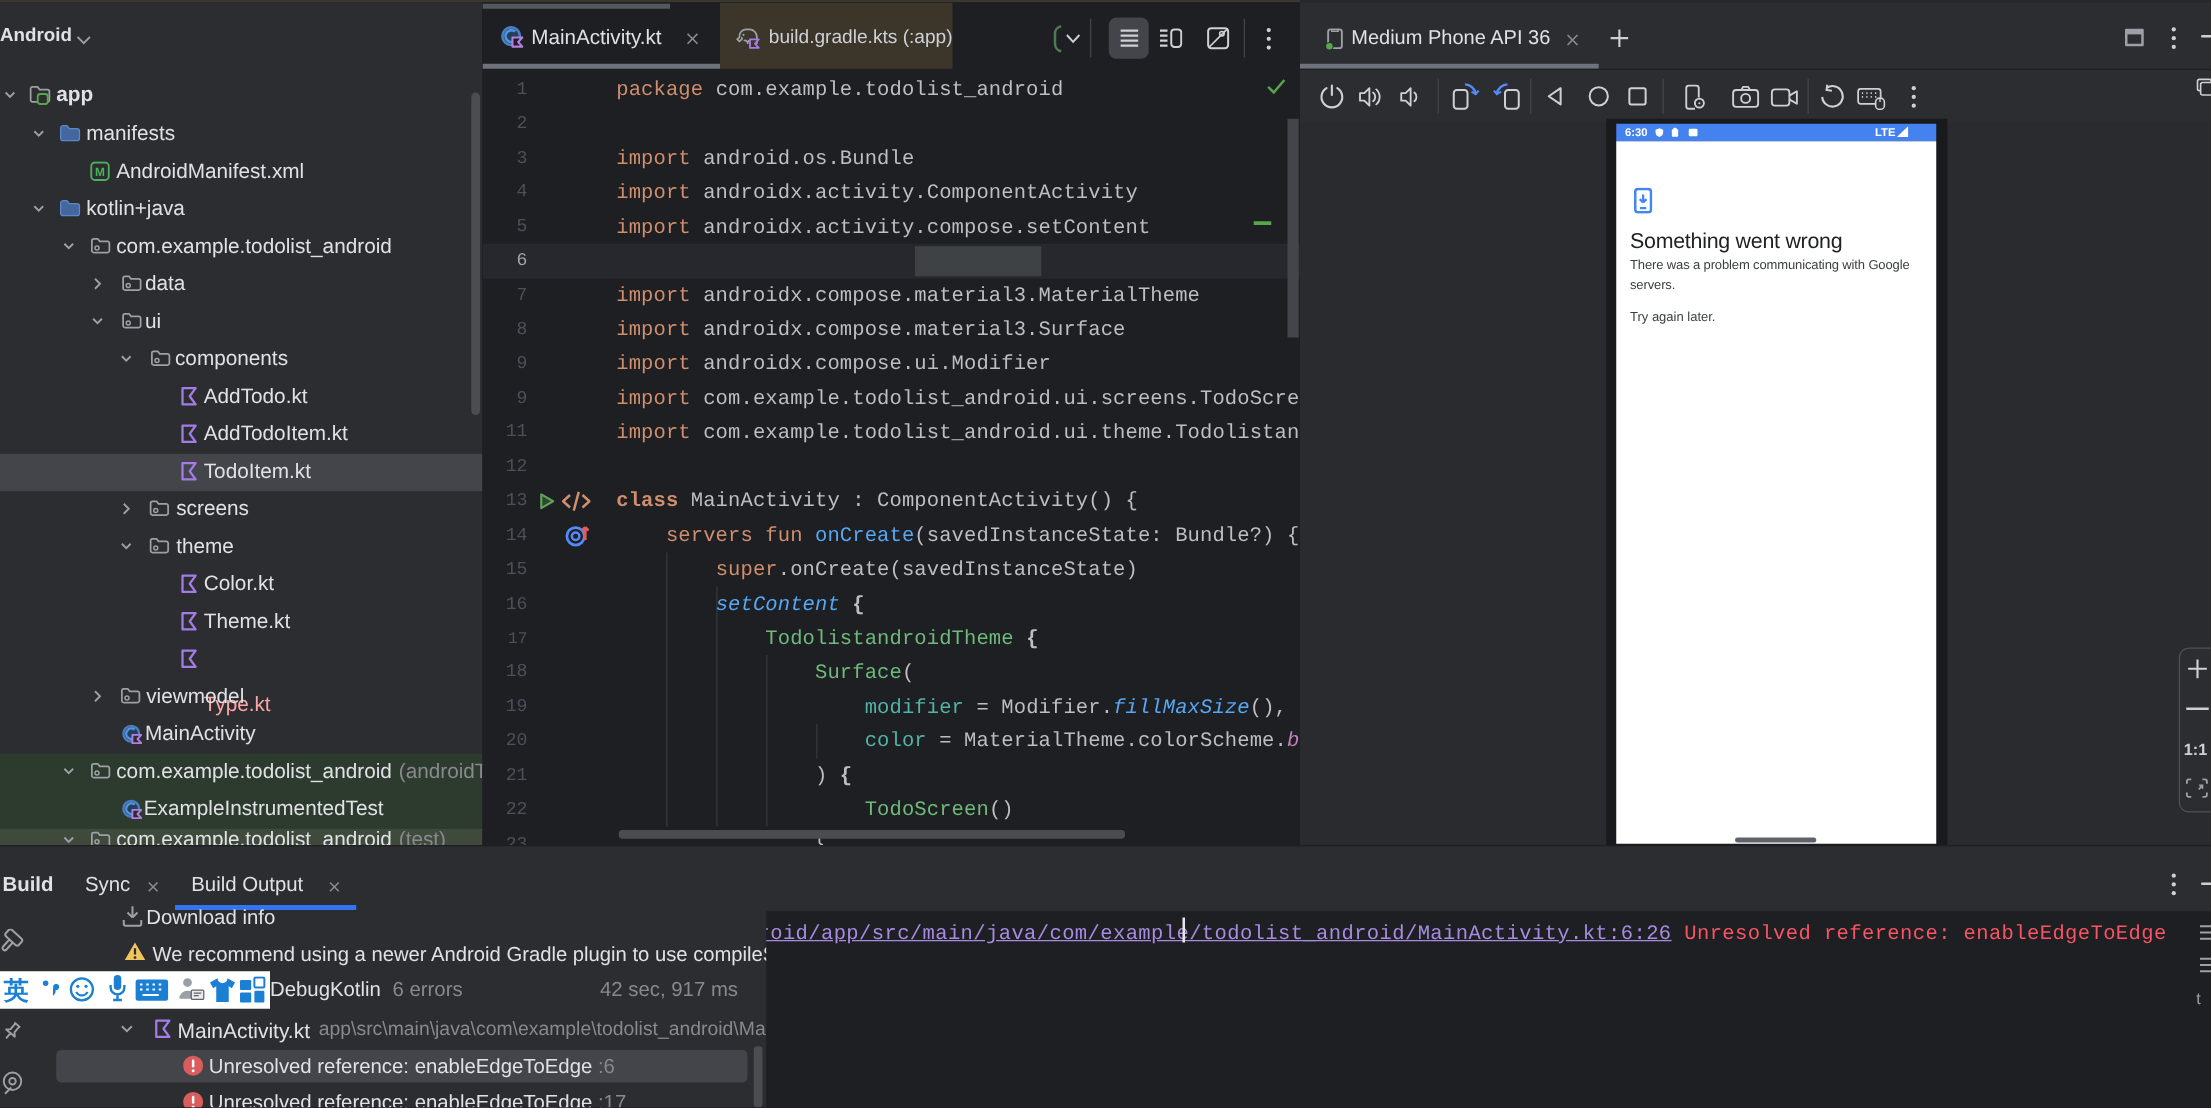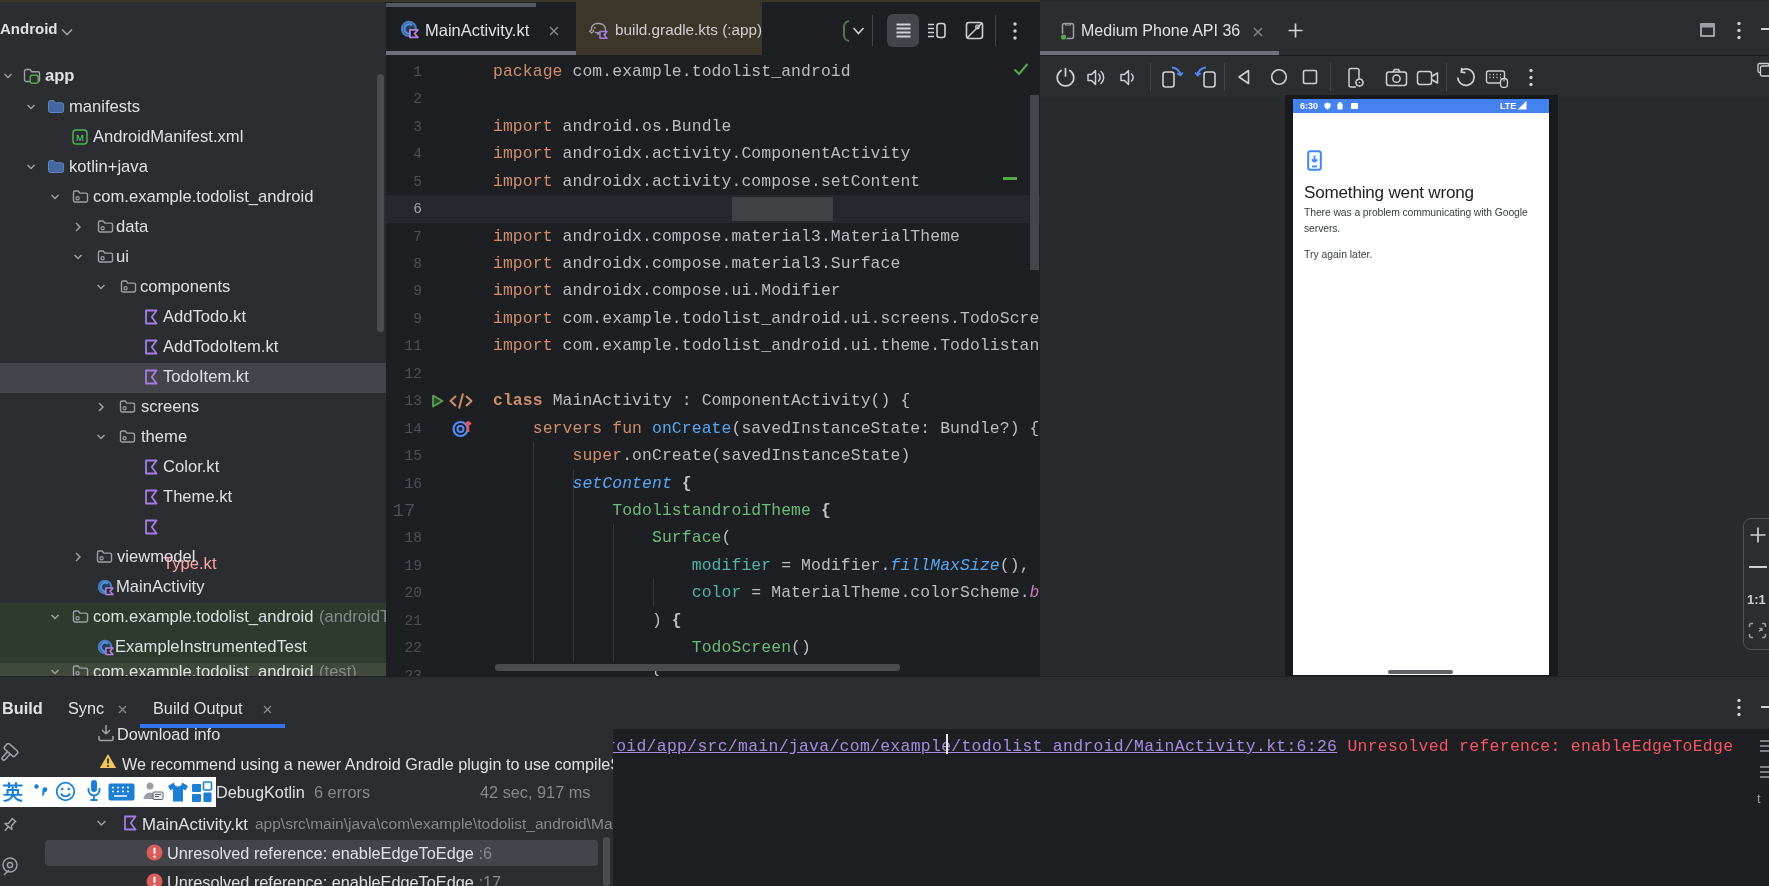--- a/index.html
+++ b/index.html
@@ -234,21 +234,21 @@
     <div class="abs" style="left:0;top:220.5px;width:36px;height:28px;line-height:28px;text-align:right;font-family:'Liberation Mono',monospace;font-size:14.5px;color:#4b5059;">7</div>
     <div class="abs" style="left:0;top:247.9px;width:36px;height:28px;line-height:28px;text-align:right;font-family:'Liberation Mono',monospace;font-size:14.5px;color:#4b5059;">8</div>
     <div class="abs" style="left:0;top:275.4px;width:36px;height:28px;line-height:28px;text-align:right;font-family:'Liberation Mono',monospace;font-size:14.5px;color:#4b5059;">9</div>
     <div class="abs" style="left:0;top:302.8px;width:36px;height:28px;line-height:28px;text-align:right;font-family:'Liberation Mono',monospace;font-size:14.5px;color:#4b5059;">9</div>
     <div class="abs" style="left:0;top:330.3px;width:36px;height:28px;line-height:28px;text-align:right;font-family:'Liberation Mono',monospace;font-size:14.5px;color:#4b5059;">11</div>
     <div class="abs" style="left:0;top:357.7px;width:36px;height:28px;line-height:28px;text-align:right;font-family:'Liberation Mono',monospace;font-size:14.5px;color:#4b5059;">12</div>
     <div class="abs" style="left:0;top:385.2px;width:36px;height:28px;line-height:28px;text-align:right;font-family:'Liberation Mono',monospace;font-size:14.5px;color:#4b5059;">13</div>
     <div class="abs" style="left:0;top:412.6px;width:36px;height:28px;line-height:28px;text-align:right;font-family:'Liberation Mono',monospace;font-size:14.5px;color:#4b5059;">14</div>
     <div class="abs" style="left:0;top:440.1px;width:36px;height:28px;line-height:28px;text-align:right;font-family:'Liberation Mono',monospace;font-size:14.5px;color:#4b5059;">15</div>
     <div class="abs" style="left:0;top:467.5px;width:36px;height:28px;line-height:28px;text-align:right;font-family:'Liberation Mono',monospace;font-size:14.5px;color:#4b5059;">16</div>
-    <div class="abs" style="left:0;top:495.0px;width:36px;height:28px;line-height:28px;text-align:center;font-family:Liberation Mono, monospace;font-size:19px;color:#4b5059;">17</div>
+    <div class="abs" style="left:0;top:495.0px;width:36px;height:28px;line-height:28px;text-align:right;font-family:Liberation Mono, monospace;font-size:13px;color:#4b5059;">17</div>
     <div class="abs" style="left:0;top:522.4px;width:36px;height:28px;line-height:28px;text-align:right;font-family:'Liberation Mono',monospace;font-size:14.5px;color:#4b5059;">18</div>
     <div class="abs" style="left:0;top:549.9px;width:36px;height:28px;line-height:28px;text-align:right;font-family:'Liberation Mono',monospace;font-size:14.5px;color:#4b5059;">19</div>
     <div class="abs" style="left:0;top:577.3px;width:36px;height:28px;line-height:28px;text-align:right;font-family:'Liberation Mono',monospace;font-size:14.5px;color:#4b5059;">20</div>
     <div class="abs" style="left:0;top:604.8px;width:36px;height:28px;line-height:28px;text-align:right;font-family:'Liberation Mono',monospace;font-size:14.5px;color:#4b5059;">21</div>
     <div class="abs" style="left:0;top:632.2px;width:36px;height:28px;line-height:28px;text-align:right;font-family:'Liberation Mono',monospace;font-size:14.5px;color:#4b5059;">22</div>
     <div class="abs" style="left:0;top:659.7px;width:36px;height:28px;line-height:28px;text-align:right;font-family:'Liberation Mono',monospace;font-size:14.5px;color:#4b5059;">23</div>
     <div class="abs txt" style="left:107px;top:55.8px;height:28px;line-height:28px;font-family:'Liberation Mono',monospace;font-size:16.4px;letter-spacing:0.1px;"><span style="color:#cf8e6d;">package </span><span style="color:#bcbec4;">com.example.todolist_android</span></div>
     <div class="abs txt" style="left:107px;top:110.7px;height:28px;line-height:28px;font-family:'Liberation Mono',monospace;font-size:16.4px;letter-spacing:0.1px;"><span style="color:#cf8e6d;">import </span><span style="color:#bcbec4;">android.os.Bundle</span></div>
     <div class="abs txt" style="left:107px;top:138.1px;height:28px;line-height:28px;font-family:'Liberation Mono',monospace;font-size:16.4px;letter-spacing:0.1px;"><span style="color:#cf8e6d;">import </span><span style="color:#bcbec4;">androidx.activity.ComponentActivity</span></div>
     <div class="abs txt" style="left:107px;top:165.6px;height:28px;line-height:28px;font-family:'Liberation Mono',monospace;font-size:16.4px;letter-spacing:0.1px;"><span style="color:#cf8e6d;">import </span><span style="color:#bcbec4;">androidx.activity.compose.setContent</span></div>

